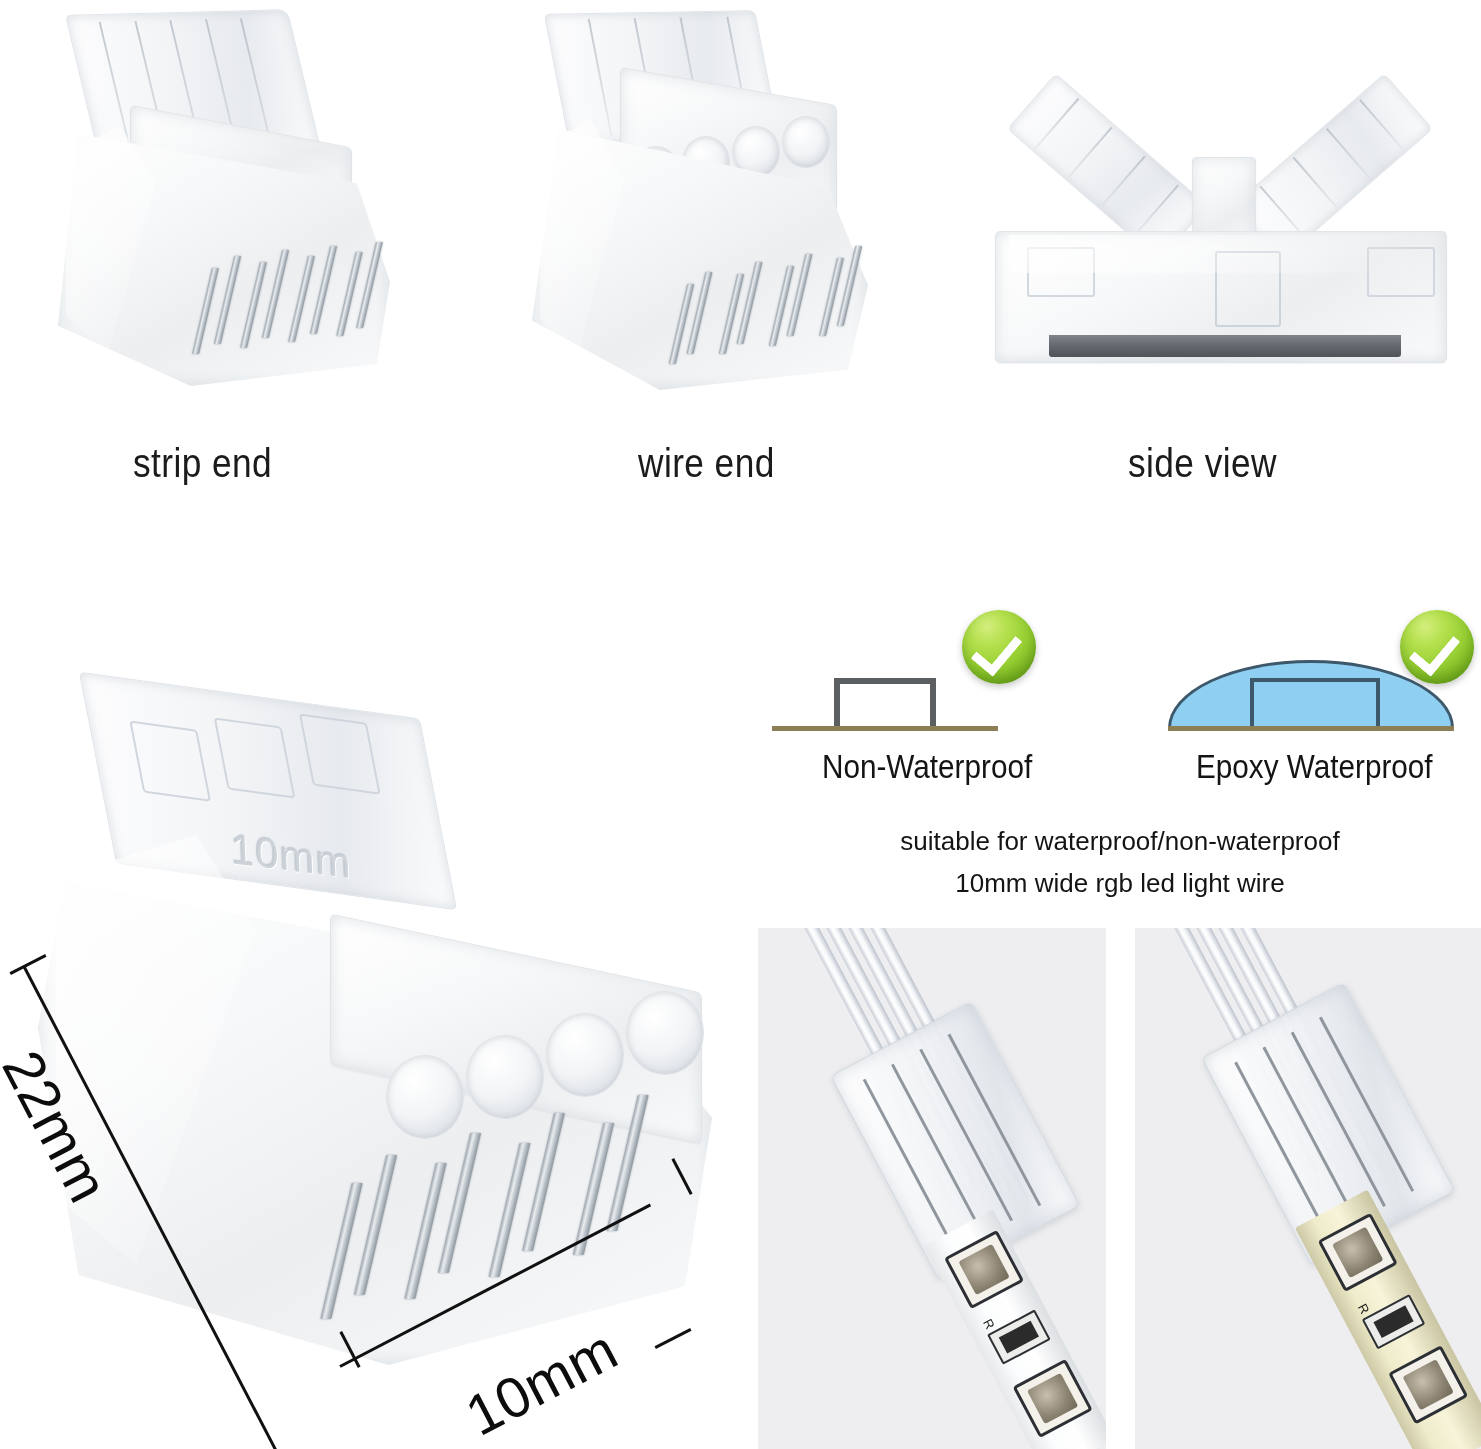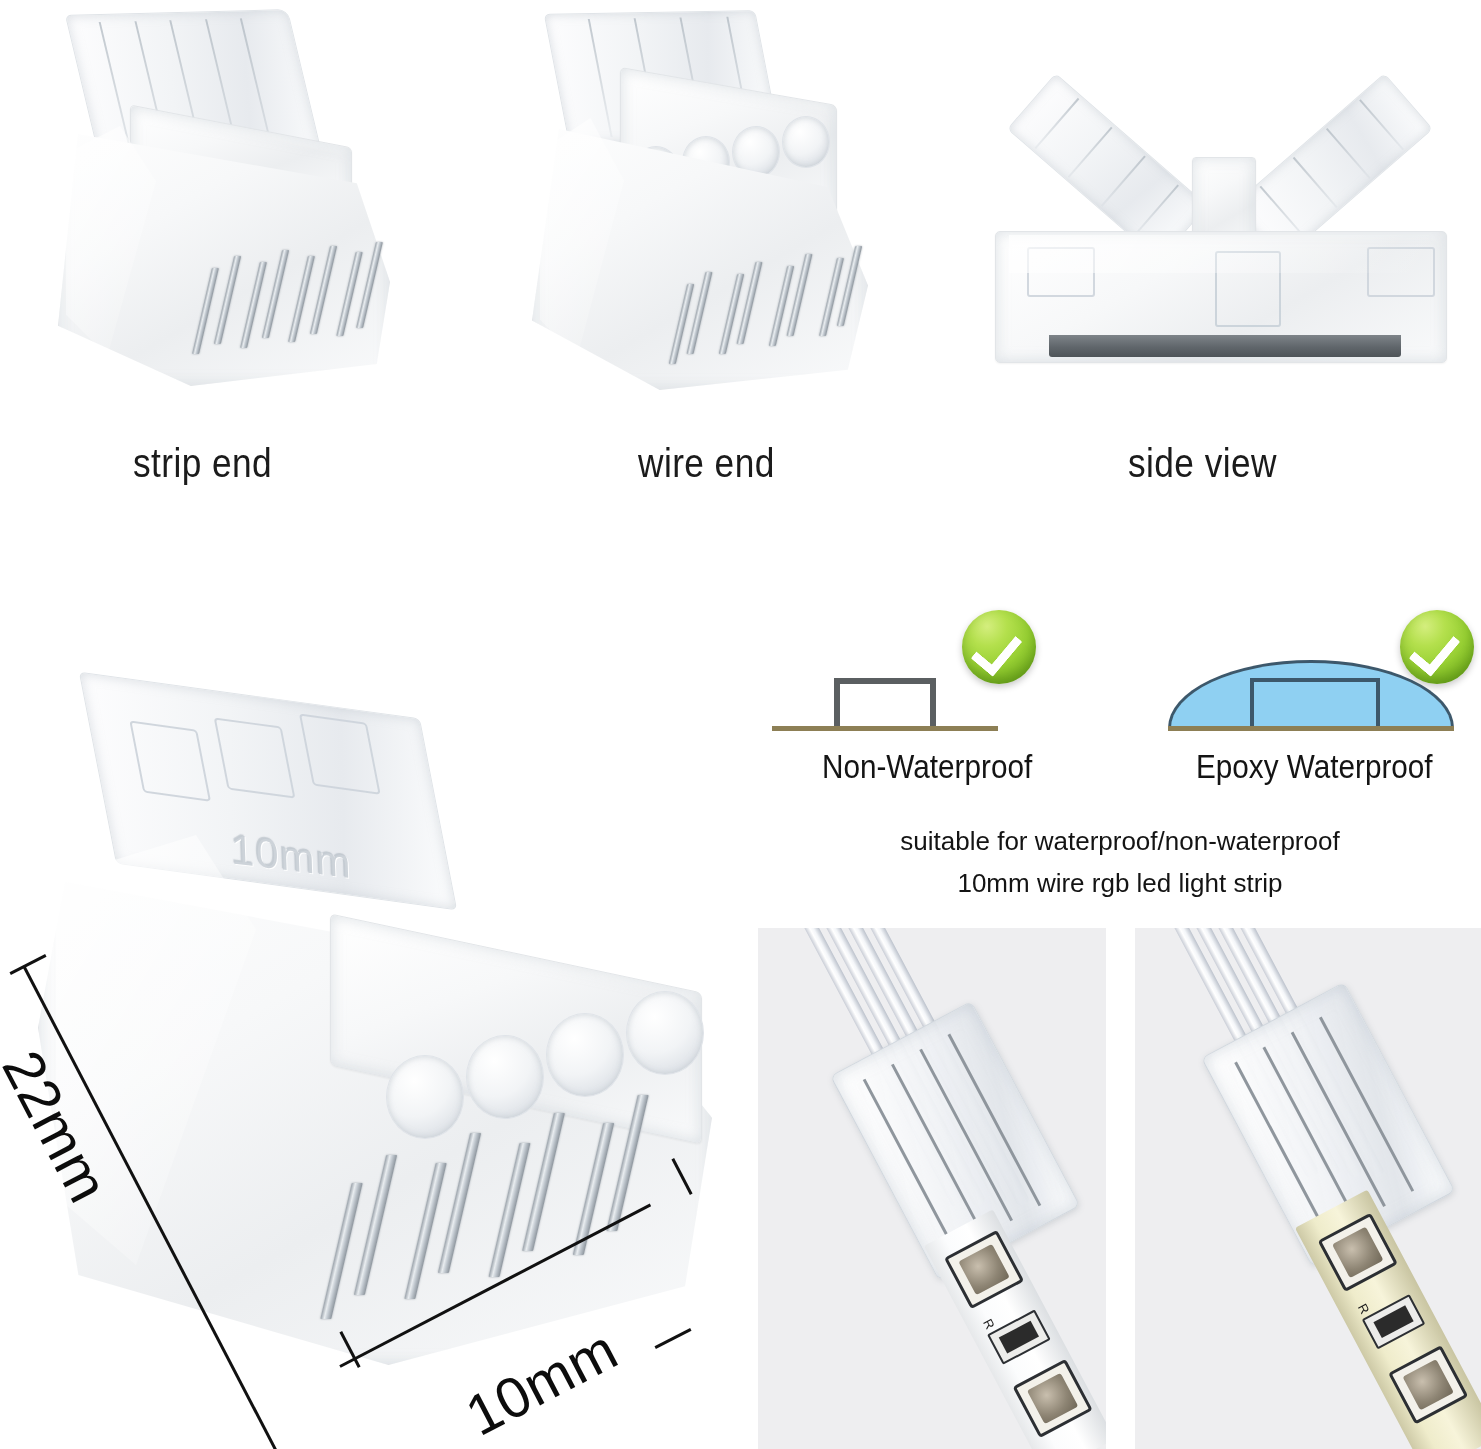--- a/index.html
+++ b/index.html
@@ -391,21 +391,21 @@
     <div class="check-badge" style="left:240px; top:10px;">
       <div class="tickmark"></div>
     </div>
     <div class="epoxy-dome" style="left:8px; top:60px; width:286px; height:68px;"></div>
     <div class="epoxy-inner" style="left:90px; top:78px; width:130px; height:50px;"></div>
     <div class="ground" style="left:8px; top:126px; width:286px;"></div>
   </div>
   <div class="wp-label" style="left:1196px; top:748px;">Epoxy Waterproof</div>
 
   <div class="desc-line" style="left:760px; top:826px; width:720px;">suitable for waterproof/non-waterproof</div>
-  <div class="desc-line" style="left:760px; top:868px; width:720px;">10mm wire rgb led light strip</div>
+  <div class="desc-line" style="left:760px; top:868px; width:720px;">10mm wide rgb led light wire</div>
 
   <div class="photo" style="left:758px; top:928px; width:348px; height:521px;">
     <div class="wire" style="left:40px;  top:-12px; width:13px; height:330px; transform:rotate(-28deg);"></div>
     <div class="wire" style="left:62px;  top:-12px; width:13px; height:330px; transform:rotate(-28deg);"></div>
     <div class="wire" style="left:84px;  top:-12px; width:13px; height:330px; transform:rotate(-28deg);"></div>
     <div class="wire" style="left:106px; top:-12px; width:13px; height:330px; transform:rotate(-28deg);"></div>
 
     <div class="photo-conn" style="left:72px; top:148px; width:158px; height:230px; transform:rotate(-28deg); border-radius:7px;">
       <div class="cwire" style="left:26px;"></div>
       <div class="cwire" style="left:58px;"></div>

